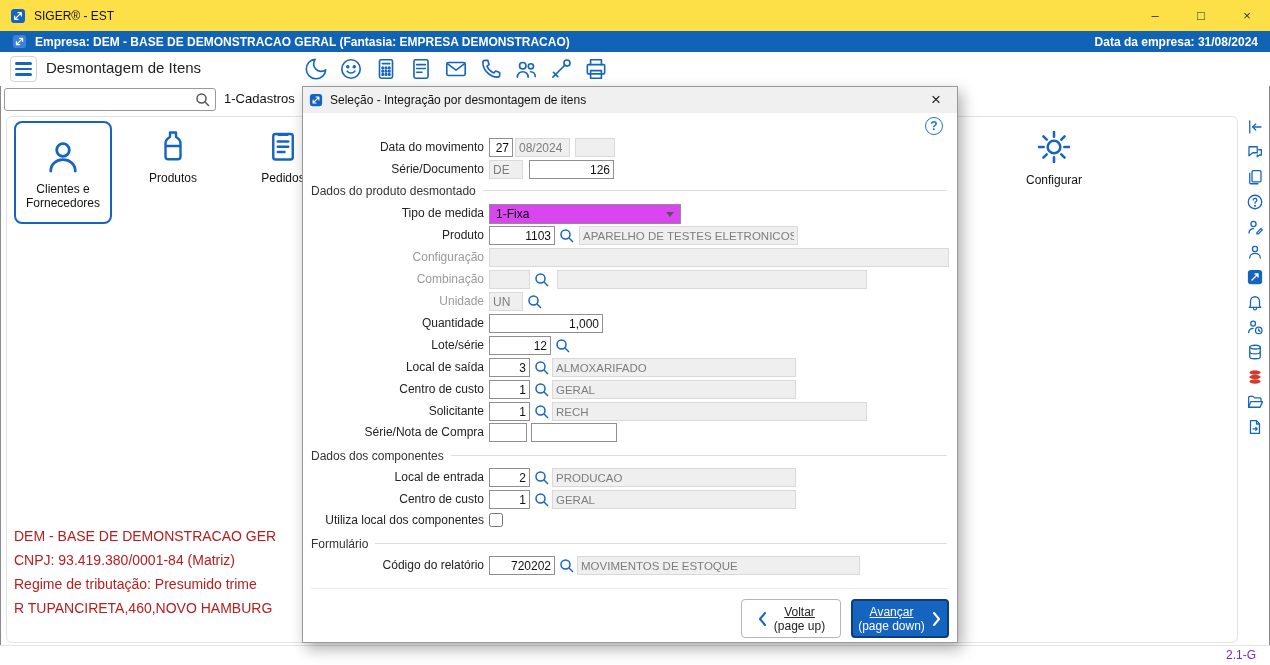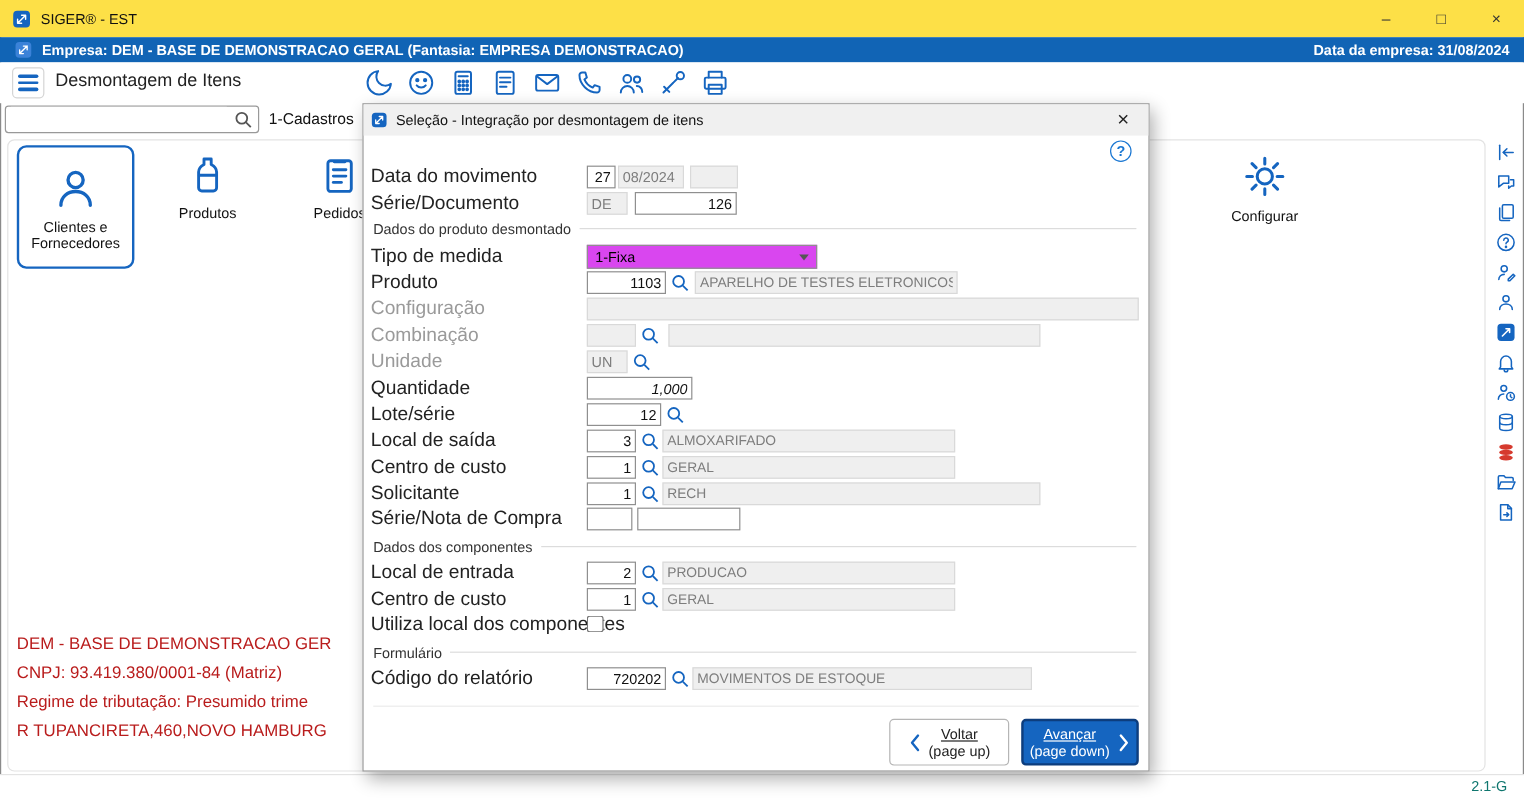--- a/index.html
+++ b/index.html
@@ -59,34 +59,34 @@
   
   .side { position:absolute; right:3px; top:118px; width:24px; display:flex; flex-direction:column;
           align-items:center; }
   .sico { width:18px; height:18px; margin-bottom:7px; cursor:pointer; }
   .sico svg { width:18px; height:18px; stroke:#1565c0; stroke-width:1.7; fill:none;
               stroke-linecap:round; stroke-linejoin:round; }
 
   
   .statusbar { position:absolute; left:0; right:0; bottom:0; height:20px; background:#fff;
                border-top:1px solid #e3e3e3; }
-  .version { position:absolute; right:14px; top:2px; font-size:12px; color:#0f766e; }
+  .version { position:absolute; right:14px; top:2px; font-size:12px; color:#6d28d9; }
 
   
   .dialog { position:absolute; left:302px; top:86px; width:656px; height:557px; background:#fff;
             border:1px solid #999; box-shadow:4px 6px 14px rgba(0,0,0,.32); z-index:10; }
   .dlg-header { height:26px; background:#f0f0f0; display:flex; align-items:center; padding:0 6px; }
   .dlg-title { font-size:12px; color:#111; margin-left:7px; }
   .dlg-close { margin-left:auto; width:30px; height:26px; display:flex; align-items:center;
                justify-content:center; font-size:17px; color:#222; cursor:pointer; }
   .help { position:absolute; right:14px; top:30px; width:18px; height:18px; border:1.6px solid #1976d2;
           border-radius:50%; color:#1976d2; font-size:12px; font-weight:bold; display:flex;
           align-items:center; justify-content:center; cursor:pointer; }
 
-  .flabel { position:absolute; left:6px; width:175px; font-size:16px; color:#222;
+  .flabel { position:absolute; left:6px; width:175px; text-align:right; font-size:12px; color:#222;
             line-height:19px; white-space:nowrap; }
   .flabel.dis { color:#9a9a9a; }
   .fi { position:absolute; height:19px; border:1px solid #8f8f8f; font-size:12px; font-family:inherit;
         padding:0 3px; background:#fff; color:#111; }
   .fi.num { text-align:right; }
   .fi.ro { background:#efefef; border-color:#d9d9d9; color:#7d7d7d; }
   .fi.desc { font-size:11.5px; }
   .mag { display:inline-block; width:16px; height:16px; cursor:pointer; }
   .mag.abs { position:absolute; }
   .sel { position:absolute; height:20px; border:1px solid #8f8f8f; background:#d946ef; font-size:12px;
@@ -387,21 +387,21 @@
     <input class="fi ro" style="top: 183px; left: 254px; width: 310px;" readonly="" value="">
 
     <div class="flabel dis" style="top:205px">Unidade</div>
     <input class="fi ro" style="top: 205px; left: 186px; width: 34px;" readonly="" value="UN">
     <span class="mag abs" style="top:207px; left:224px"><svg width="16" height="16" viewBox="0 0 16 16">
           <circle cx="6.5" cy="6.5" r="4.5" fill="none" stroke="#1565c0" stroke-width="1.5"></circle>
           <line x1="10" y1="10" x2="14" y2="14" stroke="#1565c0" stroke-width="1.5"></line>
         </svg></span>
 
     <div class="flabel" style="top:227px">Quantidade</div>
-    <input class="fi num" style="top: 227px; left: 186px; width: 88px; font-style: italic;" value="1,000">
+    <input class="fi num" style="top: 227px; left: 186px; width: 114px;" value="1,000">
 
     <div class="flabel" style="top:249px">Lote/série</div>
     <input class="fi num" style="top: 249px; left: 186px; width: 62px;" value="12">
     <span class="mag abs" style="top:251px; left:252px"><svg width="16" height="16" viewBox="0 0 16 16">
           <circle cx="6.5" cy="6.5" r="4.5" fill="none" stroke="#1565c0" stroke-width="1.5"></circle>
           <line x1="10" y1="10" x2="14" y2="14" stroke="#1565c0" stroke-width="1.5"></line>
         </svg></span>
 
     <div class="flabel" style="top:271px">Local de saída</div>
     <input class="fi num" style="top: 271px; left: 186px; width: 41px;" value="3">

